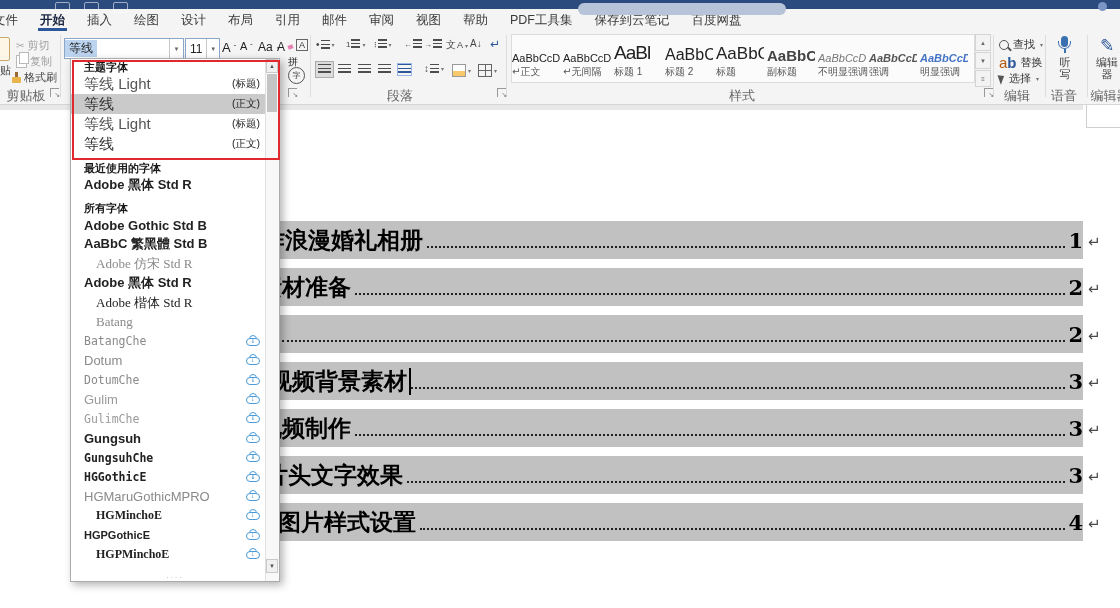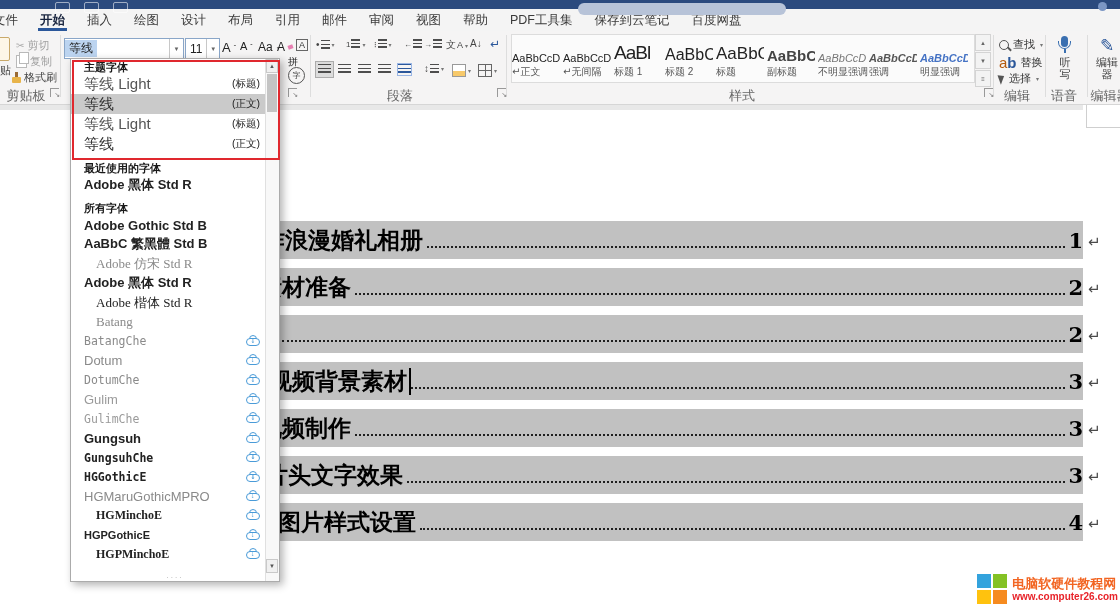--- a/index.html
+++ b/index.html
@@ -393,32 +393,20 @@
           <span class="tocpage">3</span>
           <span class="ret">↵</span>
         </div>
         <div class="tocrow" style="top: 399px; padding-left: 128px;">
           <span class="toctitle">图片样式设置</span>
           <span class="leader"></span>
           <span class="tocpage">4</span>
           <span class="ret">↵</span>
         </div>
       </div>
-    <div id="sitelogo">
-      <span id="logo-squares">
-          <i style="background: rgb(51, 163, 221);"></i>
-          <i style="background: rgb(132, 194, 37);"></i>
-          <i style="background: rgb(255, 194, 14);"></i>
-          <i style="background: rgb(246, 139, 31);"></i>
-        </span>
-      <span id="logo-text">
-        <span id="logo-name">电脑软硬件教程网</span>
-        <span id="logo-url">www.computer26.com</span>
-      </span>
-    </div>
   </div>
 
   <div id="fontdd">
     <div id="fdd-list">
         <div class="fdd-header">主题字体</div>
         <div class="fdd-item thm light">
           <span>等线 Light</span>
           <span class="ftag">(标题)</span>
         </div>
         <div class="fdd-item thm rowsel">

